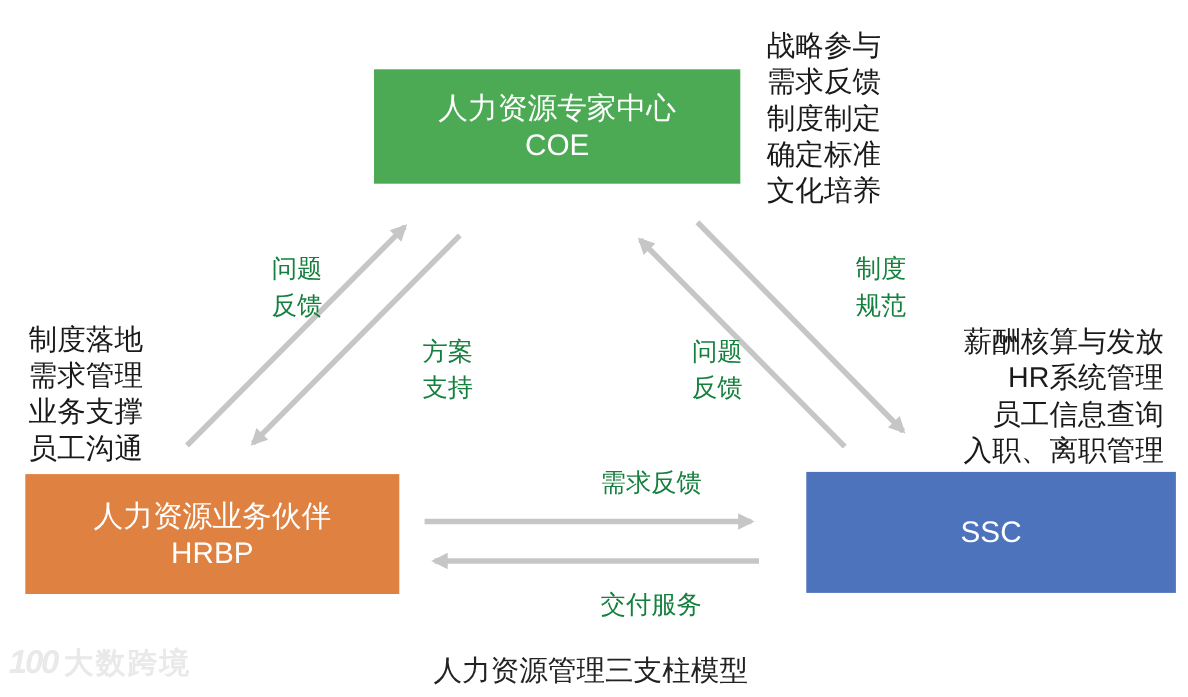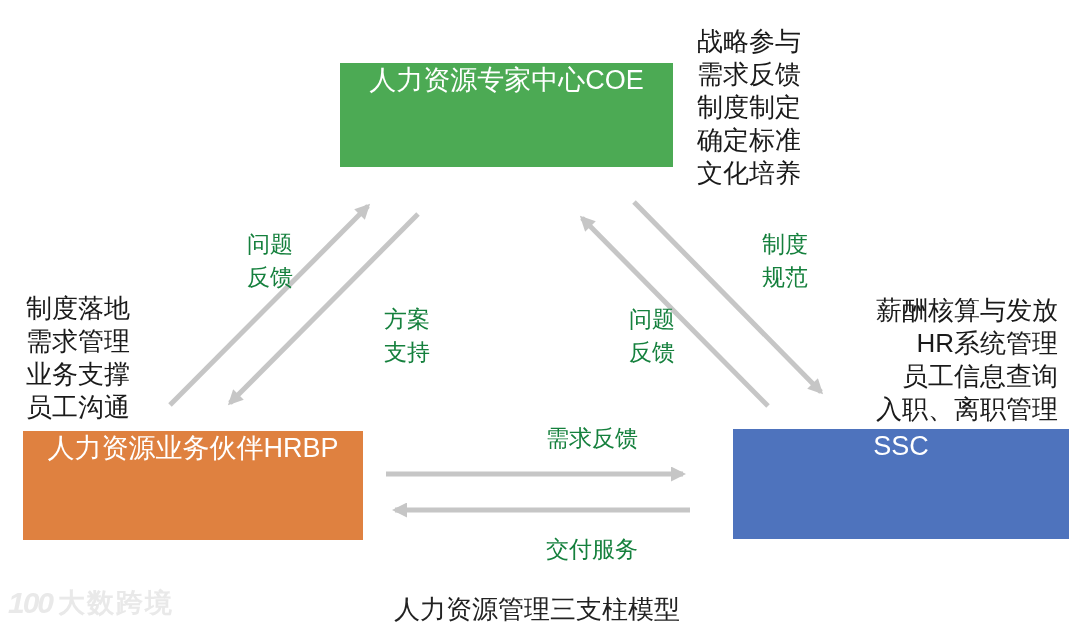--- a/index.html
+++ b/index.html
@@ -14,22 +14,22 @@
     overflow: hidden;
   }
   .arrow-layer {
     position: absolute;
     left: 0; top: 0;
     width: 1080px; height: 634px;
   }
   .node {
     position: absolute;
     display: flex;
-    flex-direction: row;
-    align-items: flex-start;
+    flex-direction: column;
+    align-items: center;
     justify-content: center;
     color: #ffffff;
     font-size: 27px;
     line-height: 34px;
     text-align: center;
   }
   .node-coe  { left: 340px; top: 63px;  width: 333px; height: 104px; background: #4caa54; }
   .node-hrbp { left: 23px;  top: 431px; width: 340px; height: 109px; background: #df8140; }
   .node-ssc  { left: 733px; top: 429px; width: 336px; height: 110px; background: #4e73bd; }
   .func-list {
@@ -44,21 +44,21 @@
   .arrow-label {
     position: absolute;
     font-size: 23px;
     line-height: 33px;
     text-align: right;
     color: #15803d;
   }
   .lbl-l-up    { left: 193px; top: 228px; width: 100px; }
   .lbl-l-down  { left: 330px; top: 303px; width: 100px; }
   .lbl-r-up    { left: 575px; top: 303px; width: 100px; }
-  .lbl-r-down  { left: 708px; top: 228px; width: 100px; }
+  .lbl-r-down  { left: 724px; top: 228px; width: 100px; }
   .lbl-h-top   { left: 438px; top: 422px; width: 200px; }
   .lbl-h-bottom{ left: 438px; top: 533px; width: 200px; }
   .caption {
     position: absolute;
     left: 337px; top: 592px; width: 400px;
     text-align: center;
     font-family: "Liberation Serif", "DejaVu Serif", serif;
     font-size: 26px;
     color: #222222;
   }

